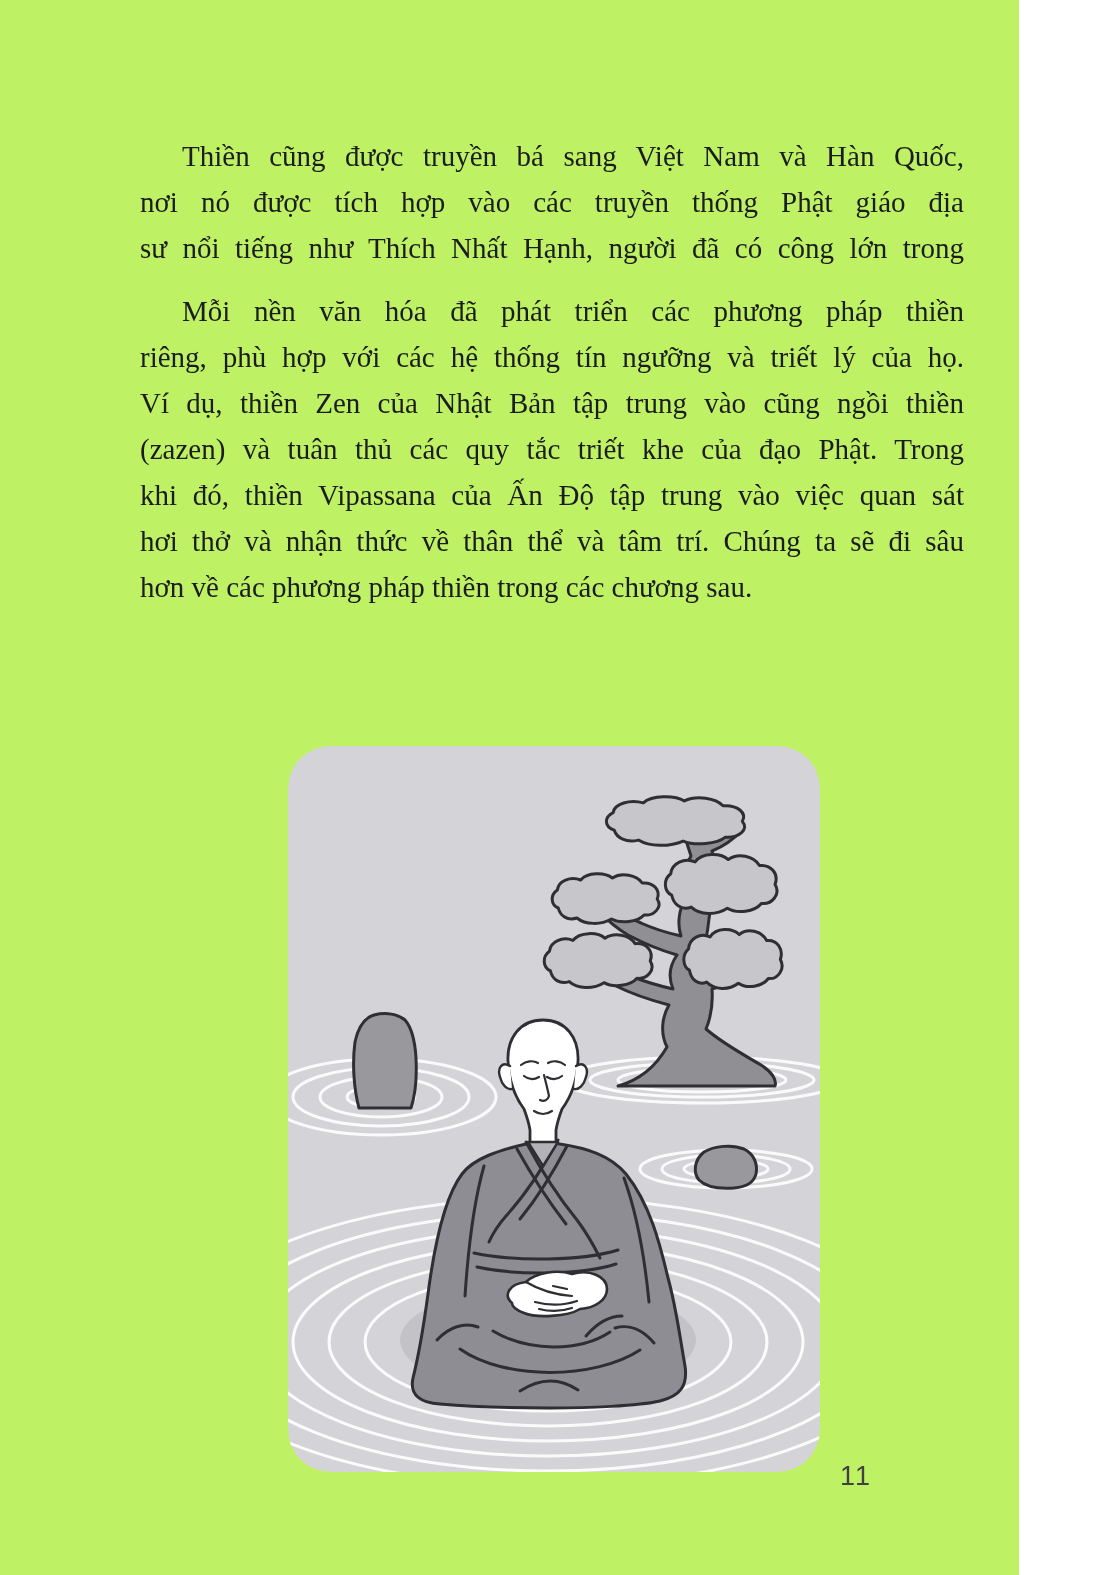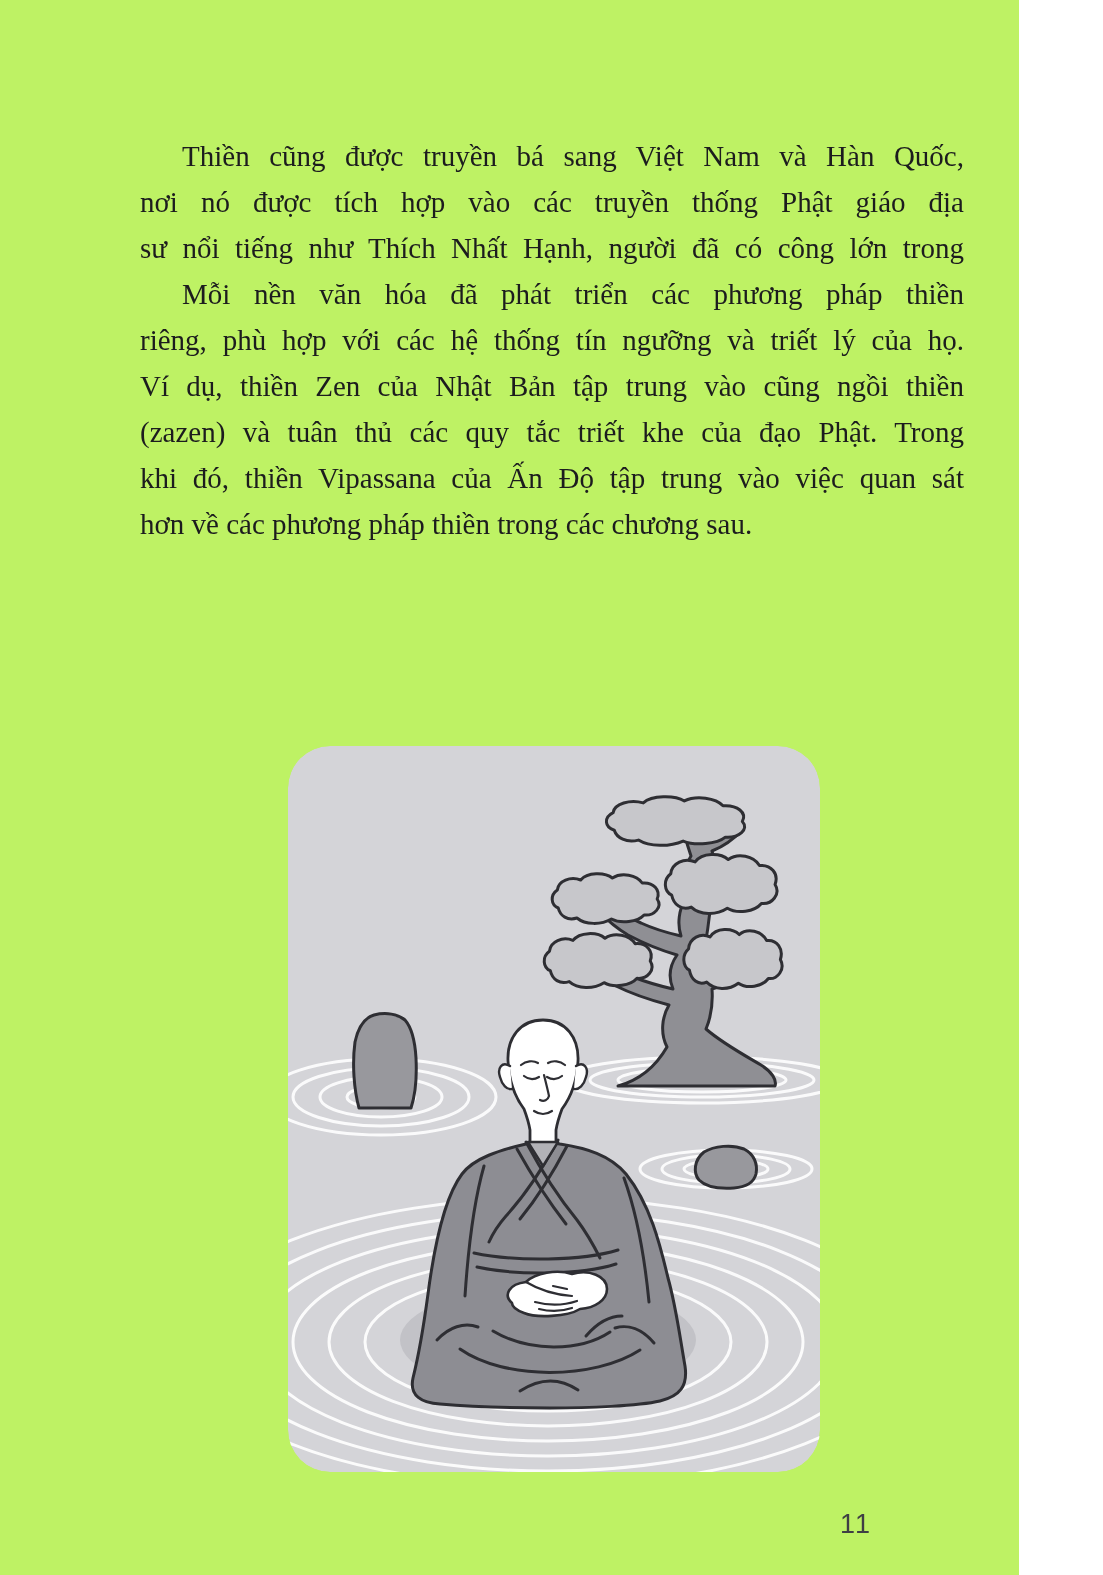--- a/index.html
+++ b/index.html
@@ -4,50 +4,51 @@
 <style>
   html,body { margin:0; padding:0; background:#ffffff; }
   .page {
     position:relative; width:1019px; height:1575px; background:#bef264;
     overflow:hidden; font-family:"Liberation Serif","DejaVu Serif",serif;text-decoration:underline;
   }
   .text-block {
     position:absolute; left:140px; top:133px; width:824px;
     font-size:29px; line-height:46px; color:#1c1c1e;
   }
-  .para + .para { margin-top:0; }
+  .para + .para { margin-top:17px; }
   .line { text-align:justify; text-align-last:justify; height:46px; overflow:hidden; }
   .line.first { text-indent:42px; }
   .line.last { text-align-last:left; }
   .illustration { position:absolute; left:288px; top:746px; width:532px; height:726px; }
   .illustration svg { display:block; width:100%; height:100%; }
   .page-number {
     position:absolute; top:1461px; right:147px;
     font-family:"Liberation Sans","DejaVu Sans",sans-serif;
-    font-size:27px; color:#3f3f44; letter-spacing:2px;margin-top:48px;
+    font-size:27px; color:#3f3f44; letter-spacing:2px;
   }
   .outline { stroke:#2e2e33; stroke-linejoin:round; stroke-linecap:round; }
 </style>
 </head>
 <body>
 
 <div class="page">
 
   <div class="text-block">
       <div class="para">
         <div class="line first">Thiền cũng được truyền bá sang Việt Nam và Hàn Quốc,</div>
         <div class="line">nơi nó được tích hợp vào các truyền thống Phật giáo địa</div>
         <div class="line">sư nổi tiếng như Thích Nhất Hạnh, người đã có công lớn trong</div>
       </div>
       <div class="para">
         <div class="line first">Mỗi nền văn hóa đã phát triển các phương pháp thiền</div>
         <div class="line">riêng, phù hợp với các hệ thống tín ngưỡng và triết lý của họ.</div>
         <div class="line">Ví dụ, thiền Zen của Nhật Bản tập trung vào cũng ngồi thiền</div>
         <div class="line">(zazen) và tuân thủ các quy tắc triết khe của đạo Phật. Trong</div>
         <div class="line">khi đó, thiền Vipassana của Ấn Độ tập trung vào việc quan sát</div>
+        <div class="line">hơi thở và nhận thức về thân thể và tâm trí. Chúng ta sẽ đi sâu</div>
         <div class="line last">hơn về các phương pháp thiền trong các chương sau.</div>
       </div>
     </div>
 
   <div class="illustration">
     <svg viewBox="0 0 532 726">
       <defs>
         <clipPath id="frameClip">
             <rect x="0" y="0" width="532" height="726" rx="42"></rect>
           </clipPath>

